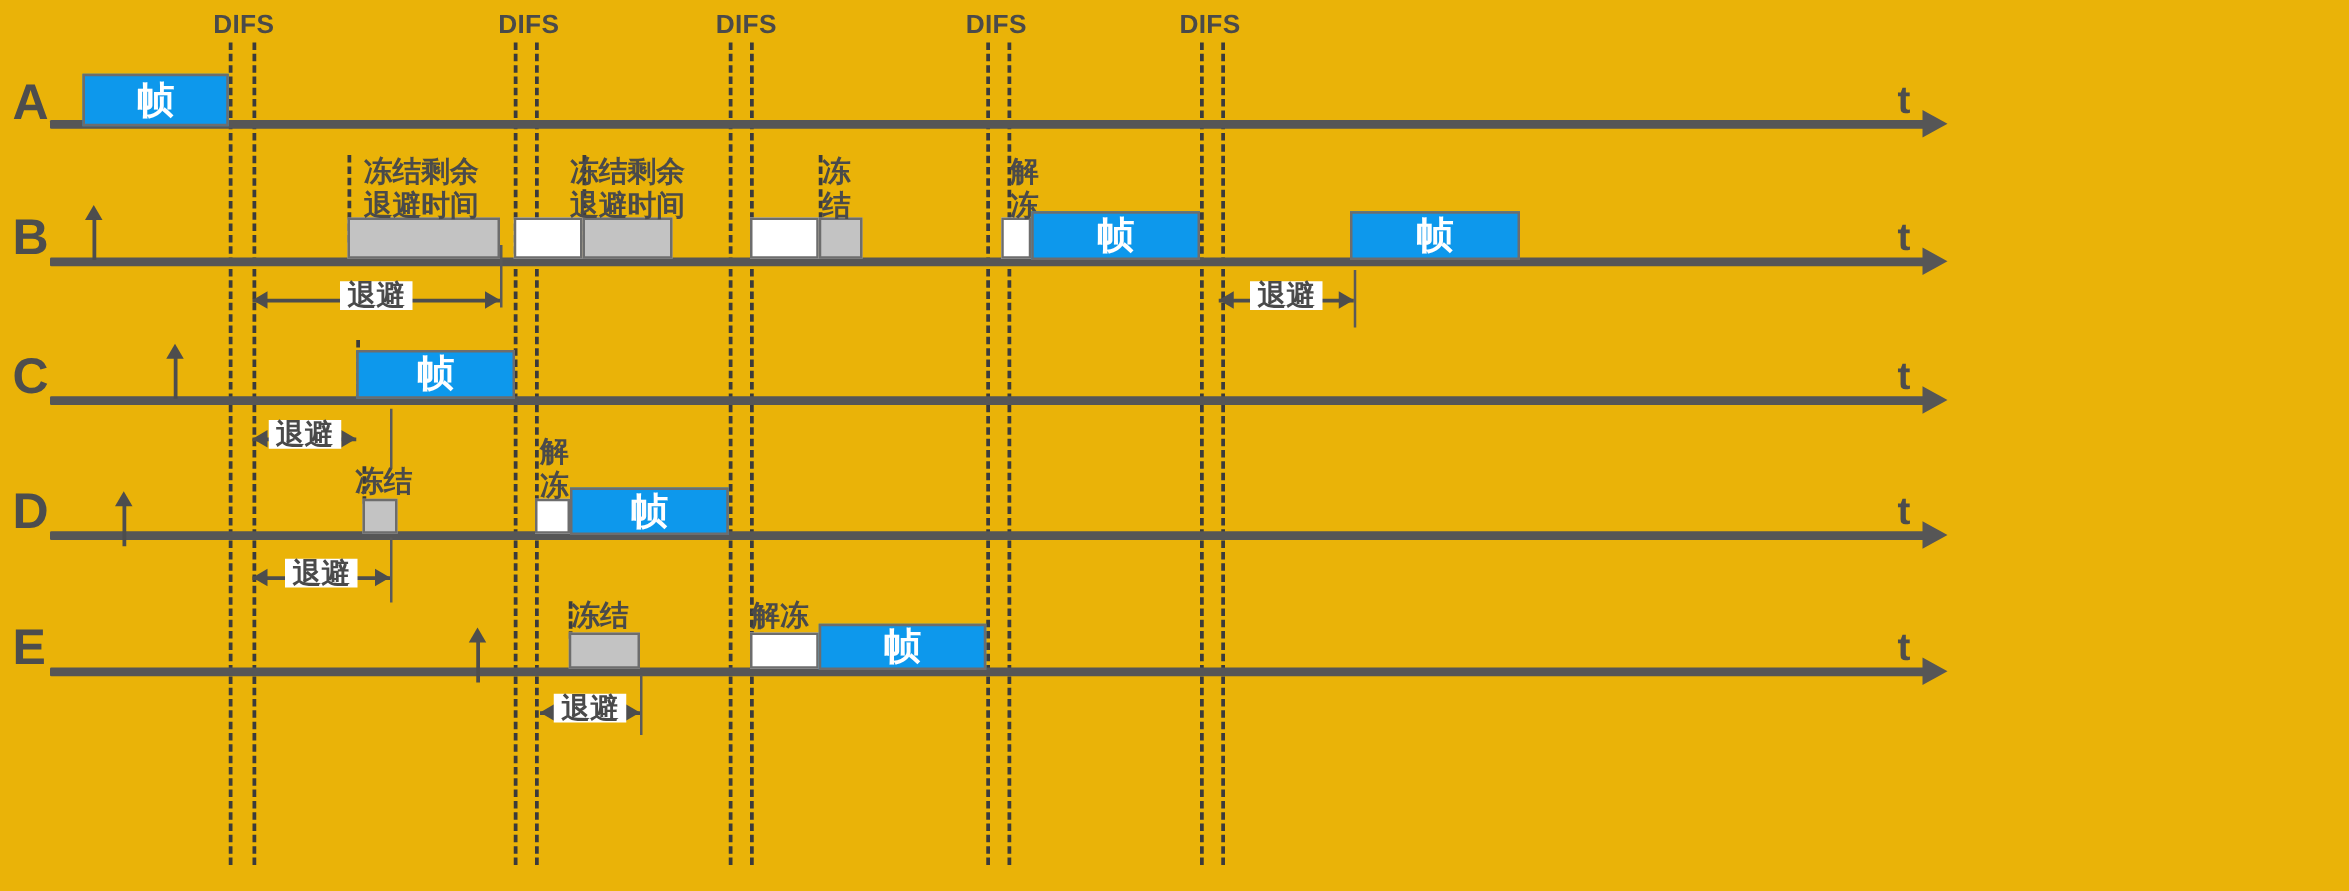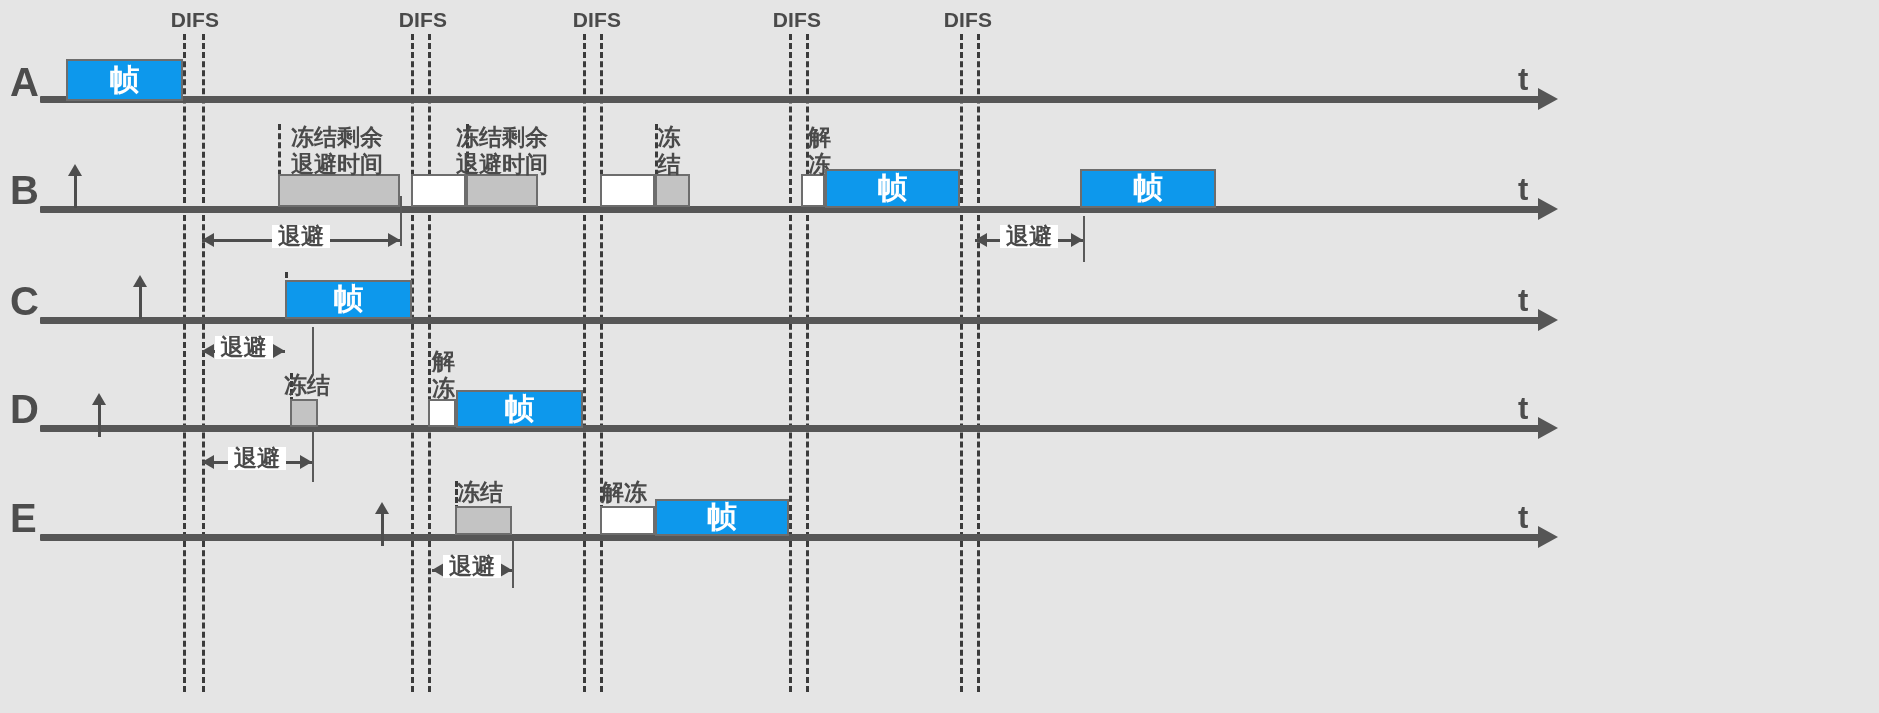--- a/index.html
+++ b/index.html
@@ -1,17 +1,17 @@
 <!DOCTYPE html>
 <html><head>
 <meta charset="utf-8">
 <style>
   html,body{margin:0;padding:0;background:#ffffff;}
   body{font-family:"Liberation Sans","DejaVu Sans",sans-serif;}
-  #stage{position:relative;width:1879px;height:713px;background:#e5e5e5;overflow:hidden;}
+  #stage{position:relative;width:1879px;height:713px;background:#eab308;overflow:hidden;}
   .tl{position:absolute;height:7px;background:#565656;border-radius:1px;}
   .rowlabel{position:absolute;font-weight:bold;font-size:40px;color:#4d4d4d;
             font-family:"Liberation Sans","DejaVu Sans",sans-serif;line-height:1;}
   .tmark{position:absolute;font-weight:bold;font-size:31px;color:#4d4d4d;line-height:1;}
   .difs{position:absolute;font-weight:bold;font-size:21px;color:#4a4a4a;
         letter-spacing:.2px;white-space:nowrap;transform:translateX(-50%);}
   .vdash{position:absolute;width:0;border-left:3px dashed #3b3b3b;}
   .vsolid{position:absolute;width:0;border-left:2px solid #5a5a5a;}
 
   .frame{position:absolute;background:#0d98ec;border:2px solid #6d6d6d;

